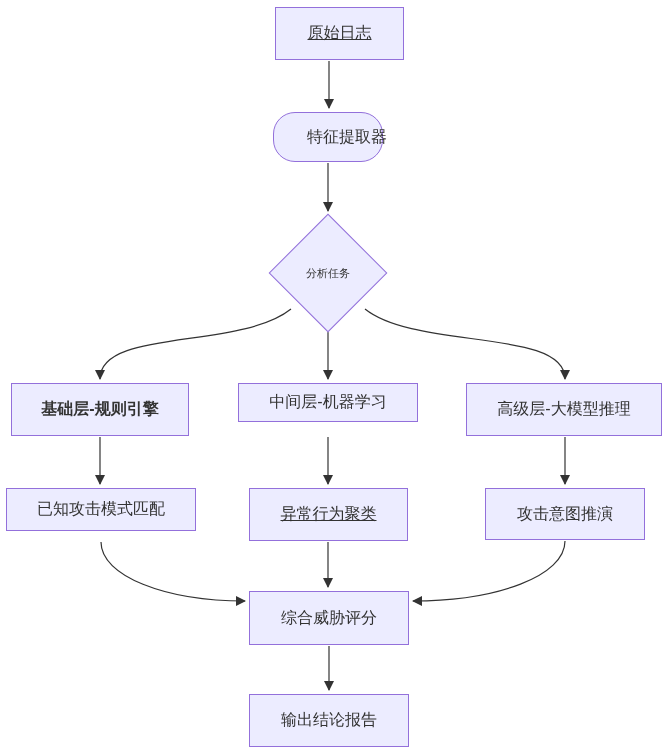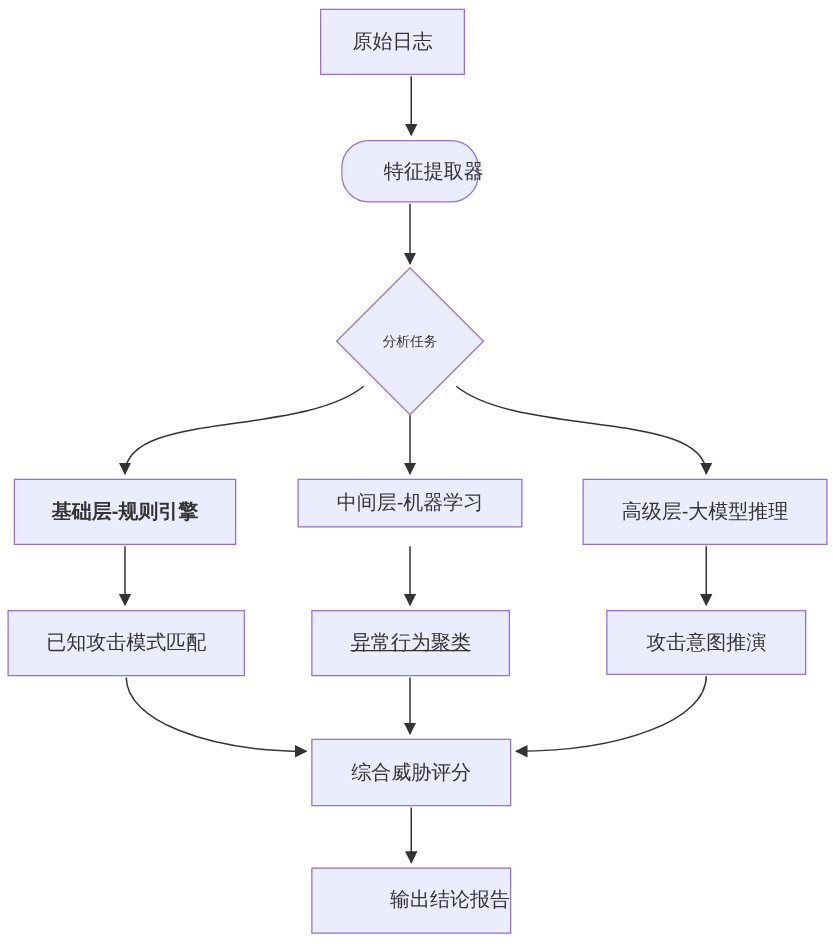--- a/index.html
+++ b/index.html
@@ -56,30 +56,30 @@
     display: flex;
     align-items: center;
     justify-content: center;
     color: #333333;
     font-size: 11px;
     background: transparent;
     border: none;
     white-space: nowrap;
   }
   
-  #n-raw        { left: 256px; top: 7px;   width: 116px; height: 53px; }
+  #n-raw        { left: 275px; top: 7px;   width: 129px; height: 53px; text-decoration: underline; }
   #n-feat       { left: 273px; top: 112px; width: 110px; height: 50px; }
   #n-base       { left: 11px;  top: 383px; width: 178px; height: 53px; font-weight: bold; }
   #n-mid        { left: 238px; top: 383px; width: 180px; height: 39px; }
   #n-adv        { left: 466px; top: 383px; width: 196px; height: 53px; }
-  #n-pattern    { left: 6px;   top: 488px; width: 190px; height: 53px; }
+  #n-pattern    { left: 6px;   top: 488px; width: 190px; height: 43px; }
   #n-anomaly    { left: 249px; top: 488px; width: 159px; height: 53px; text-decoration: underline; }
   #n-intent     { left: 485px; top: 488px; width: 160px; height: 52px; }
   #n-score      { left: 249px; top: 591px; width: 160px; height: 54px; text-align: right; }
-  #n-report     { left: 249px; top: 694px; width: 160px; height: 53px; justify-content: flex-end; }
+  #n-report     { left: 249px; top: 694px; width: 160px; height: 53px; }
 </style>
 </head>
 <body>
 
 <div class="canvas">
 
   <svg class="edges-layer" width="666" height="755" viewBox="0 0 666 755" xmlns="http://www.w3.org/2000/svg">
     <defs>
       <marker id="arrow" markerUnits="userSpaceOnUse" markerWidth="12" markerHeight="12" refX="9" refY="5" orient="auto">
         <path d="M0,0 L10,5 L0,10 Z" fill="#333333"></path>

